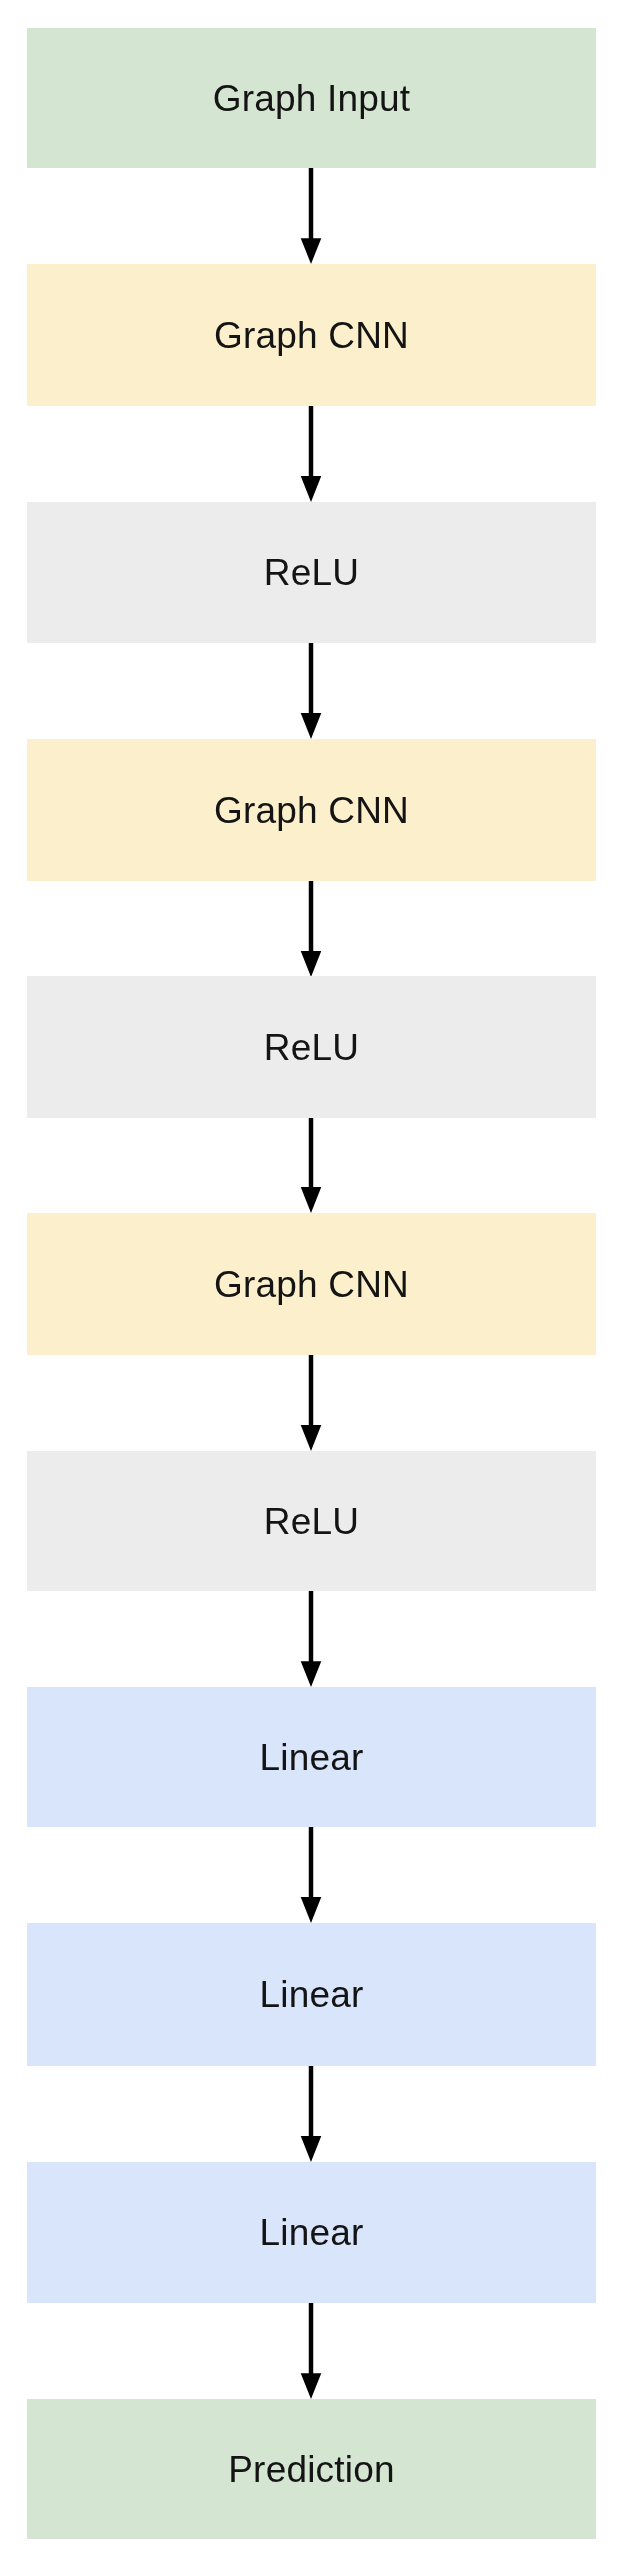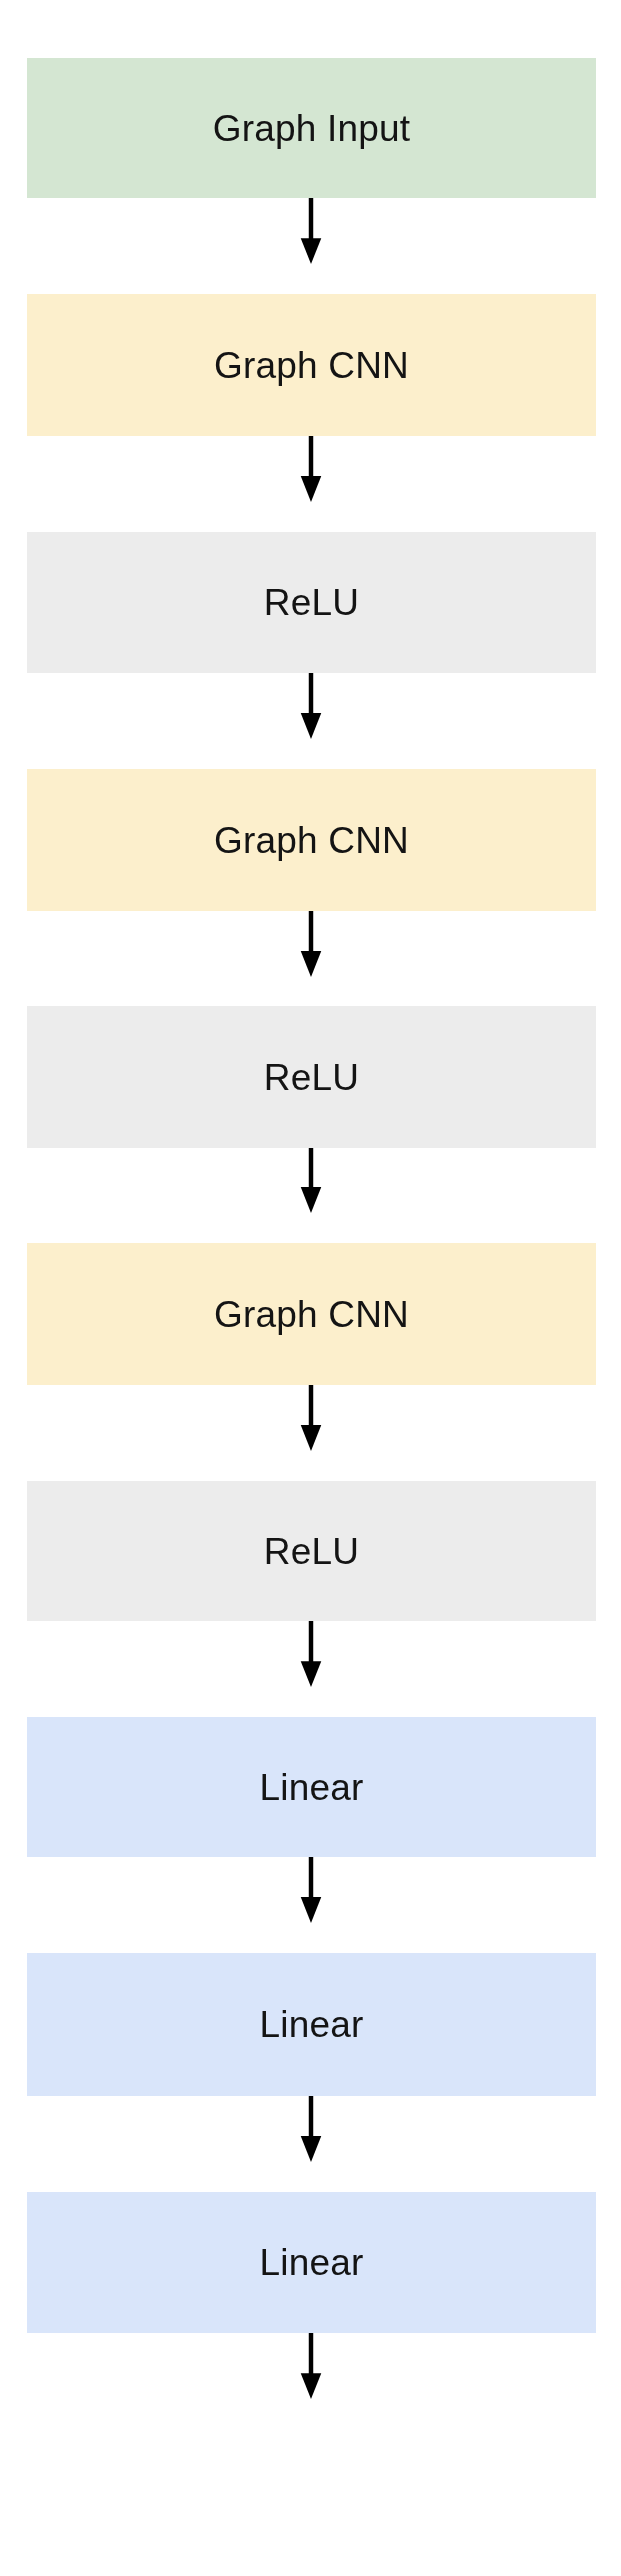--- a/index.html
+++ b/index.html
@@ -21,21 +21,20 @@
     background: #ffffff;
   }
   .node {
     position: absolute;
     left: 27px;
     width: 569px;
     display: flex;
     align-items: center;
     justify-content: center;
     box-sizing: border-box;
-    margin-top: 30px;
   }
   .node-label {
     font-size: 37px;
     line-height: 1;
     color: #141414;
     letter-spacing: 0.2px;
     white-space: nowrap;
     font-weight: 400;
   }
   .edge {
@@ -137,14 +136,17 @@
     </div>
     <div class="node node-linear" style="top: 1687px; height: 140px; left: 27px; width: 569px; background: rgb(217, 229, 250);">
       <span class="node-label">Linear</span>
     </div>
     <div class="node node-linear" style="top: 1923px; height: 143px; left: 27px; width: 569px; background: rgb(217, 229, 250);">
       <span class="node-label">Linear</span>
     </div>
     <div class="node node-linear" style="top: 2162px; height: 141px; left: 27px; width: 569px; background: rgb(217, 229, 250);">
       <span class="node-label">Linear</span>
     </div>
+    <div class="node node-io" style="top: 2399px; height: 140px; left: 27px; width: 569px; background: rgb(212, 230, 210);">
+      <span class="node-label">Prediction</span>
+    </div>
   </div>
 
 
 </body></html>

